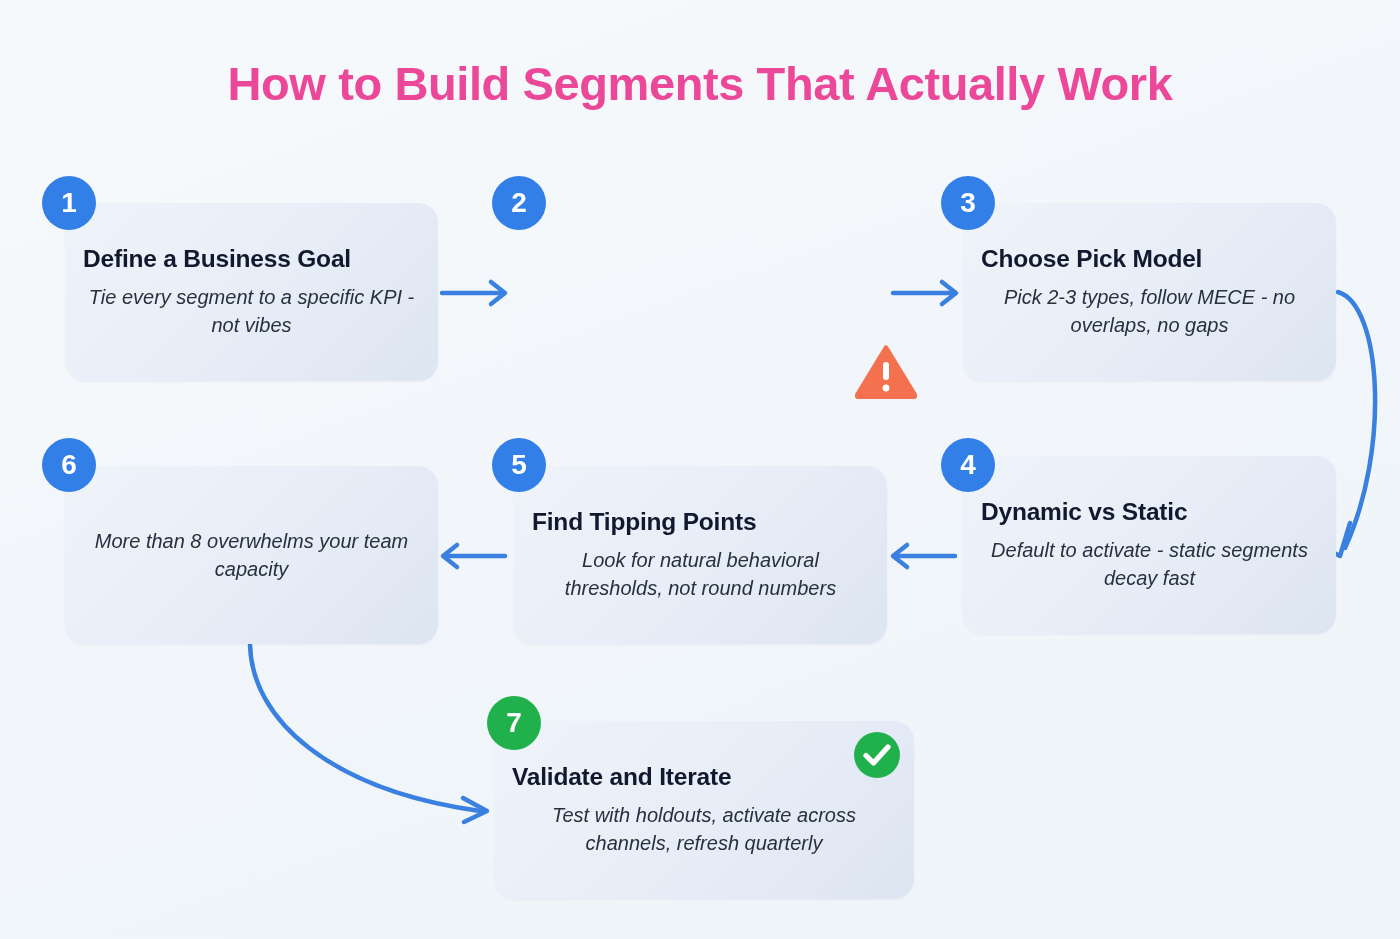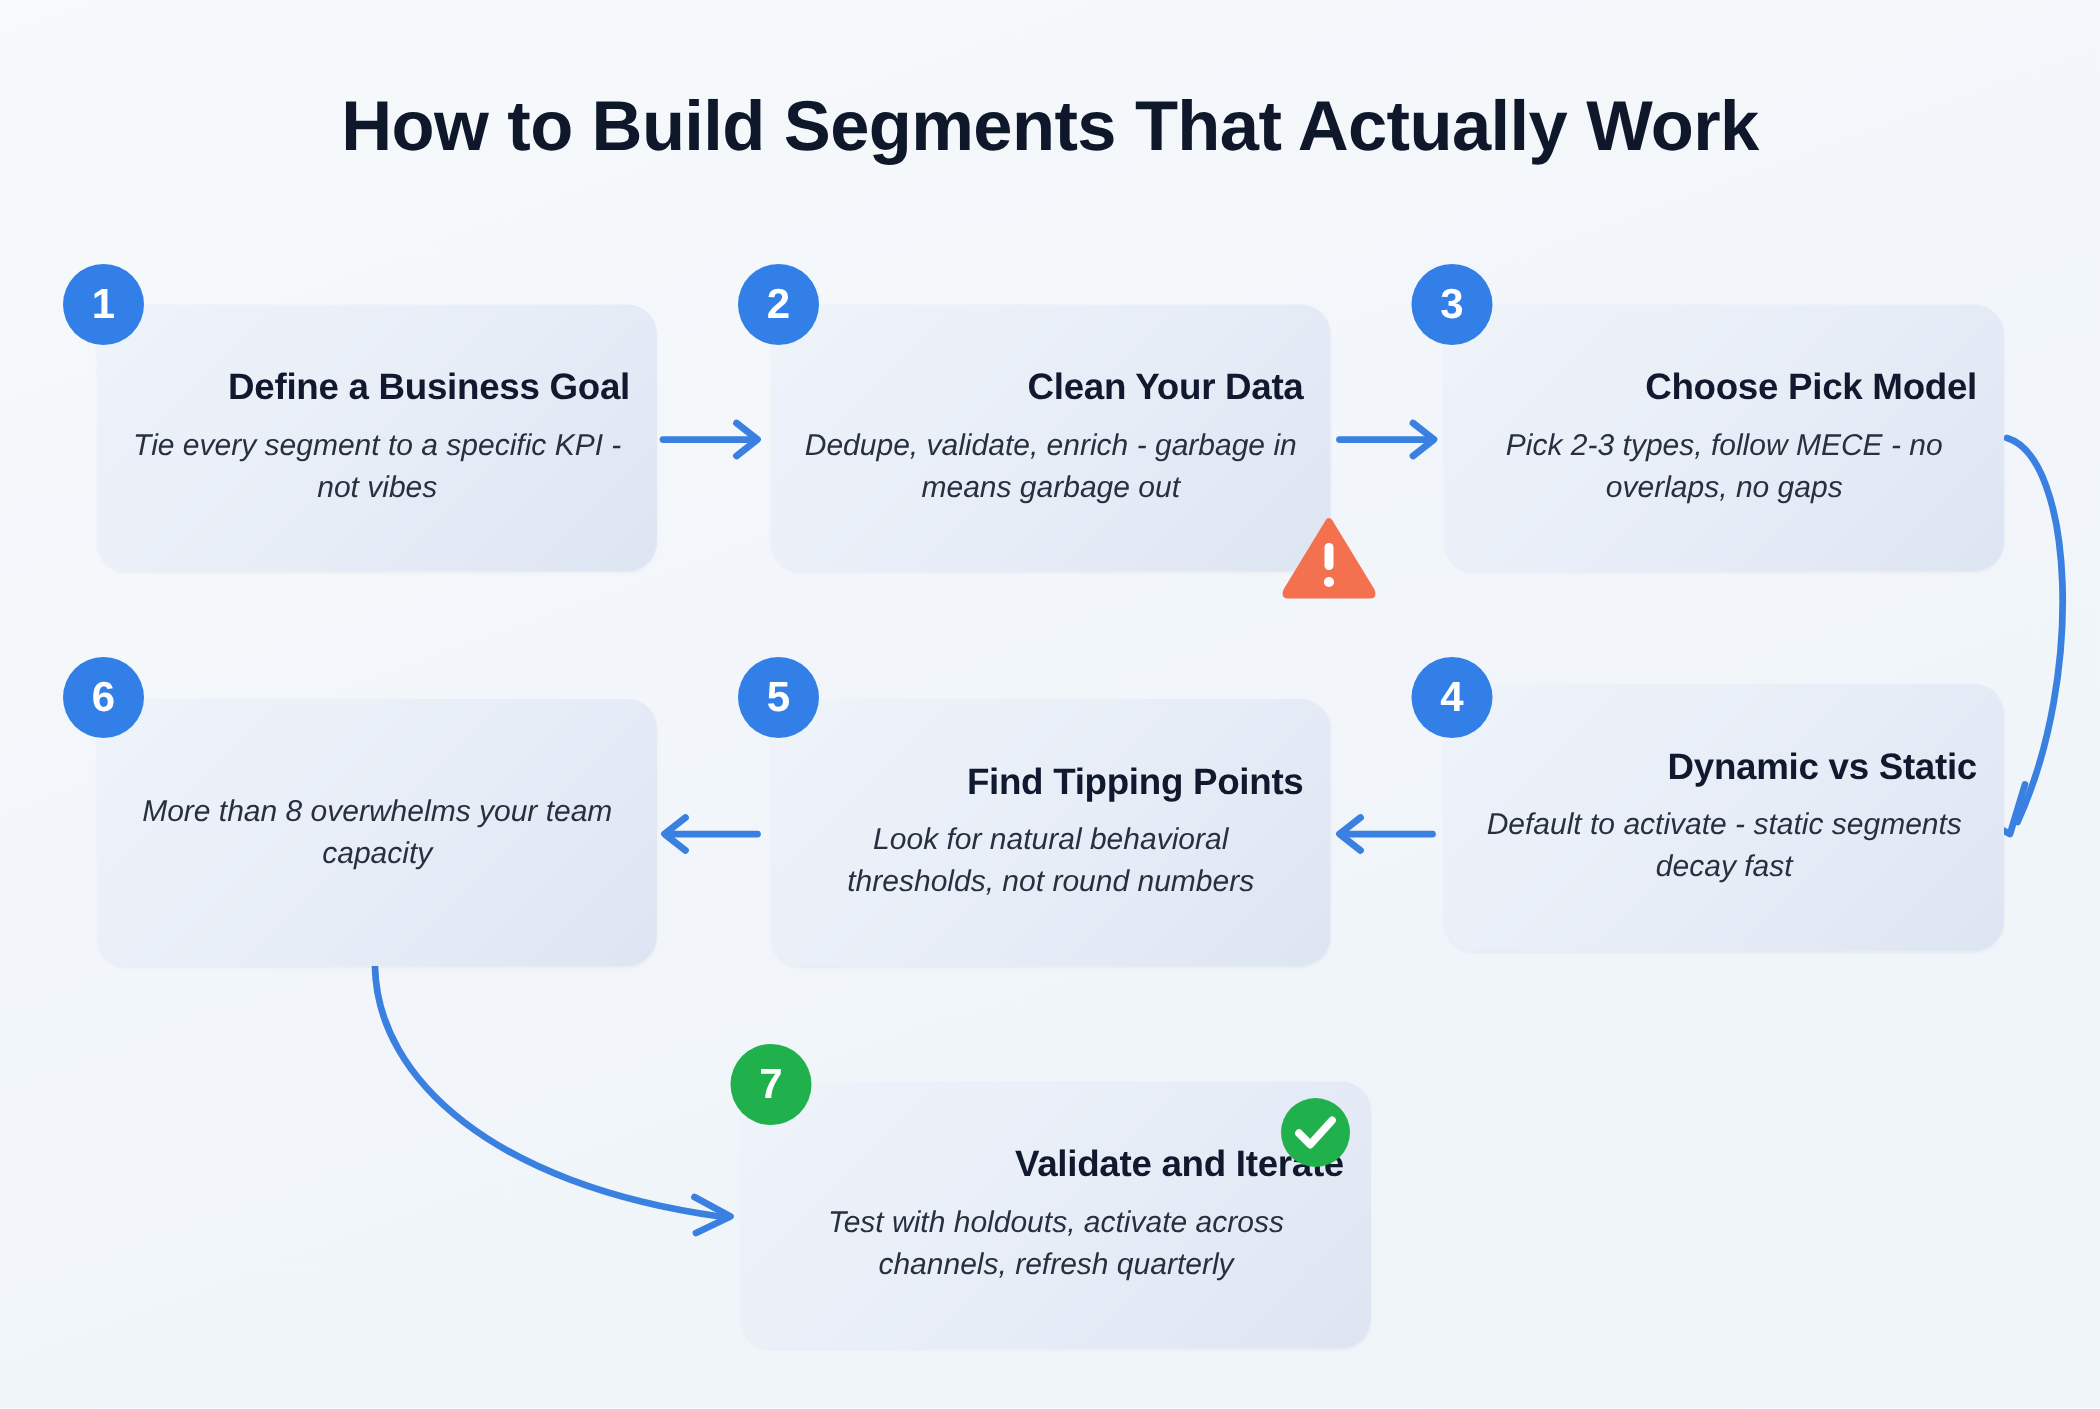--- a/index.html
+++ b/index.html
@@ -23,21 +23,21 @@
 
   
   .page-title {
     position: absolute;
     left: 0;
     top: 58px;
     width: 1400px;
     text-align: center;
     font-size: 47px;
     font-weight: bold;
-    color: #0f172a;
+    color: #ec4899;
     letter-spacing: -0.4px;
     line-height: 1.1;
   }
 
   
   #connectors {
     position: absolute;
     left: 0;
     top: 0;
     width: 1400px;
@@ -48,21 +48,21 @@
   
   .card {
     position: absolute;
     box-sizing: border-box;
     border-radius: 20px;
     background: linear-gradient(135deg, #eff3fa 0%, #e7edf7 55%, #dde5f2 100%);
     box-shadow: 0 1px 2px rgba(35, 60, 110, 0.05);
     padding: 0 18px;
     display: flex;
     flex-direction: column;
-    align-items: flex-end;
+    align-items: flex-start;
     justify-content: center;
   }
   .card-title {
     font-size: 24.5px;
     font-weight: bold;
     color: #10192e;
     text-align: center;
     line-height: 1.2;
     margin-bottom: 9px;
     letter-spacing: -0.2px;
@@ -146,24 +146,20 @@
       <polyline points="463,798 487,811 464,822" fill="none" stroke="#3a80e0" stroke-width="4.5" stroke-linecap="round" stroke-linejoin="round"></polyline>
     </g>
   </svg>
 
   <div class="card" style="left:65px; top:203px; width:373px; height:178px;">
     <div class="card-title">Define a Business Goal</div>
     <div class="card-desc">Tie every segment to a specific KPI - not vibes</div>
   </div>
   <div class="badge blue" style="left:42px; top:176px;">1</div>
 
-  <div class="card" style="left:514px; top:203px; width:373px; height:178px;">
-    <div class="card-title">Clean Your Data</div>
-    <div class="card-desc">Dedupe, validate, enrich - garbage in means garbage out</div>
-  </div>
   <div class="badge blue" style="left:492px; top:176px;">2</div>
   <svg class="warn-icon" style="left:855px; top:345px;" viewBox="0 0 62 54">
     <path d="M31 3 L59 49 Q61 52 57 52 L5 52 Q1 52 3 49 Z" fill="#f4714f" stroke="#f4714f" stroke-width="5" stroke-linejoin="round"></path>
     <rect x="28" y="17" width="6" height="18" rx="3" fill="#ffffff"></rect>
     <circle cx="31" cy="43" r="3.4" fill="#ffffff"></circle>
   </svg>
 
   <div class="card" style="left:963px; top:203px; width:373px; height:178px;">
     <div class="card-title">Choose Pick Model</div>
     <div class="card-desc">Pick 2-3 types, follow MECE - no overlaps, no gaps</div>

